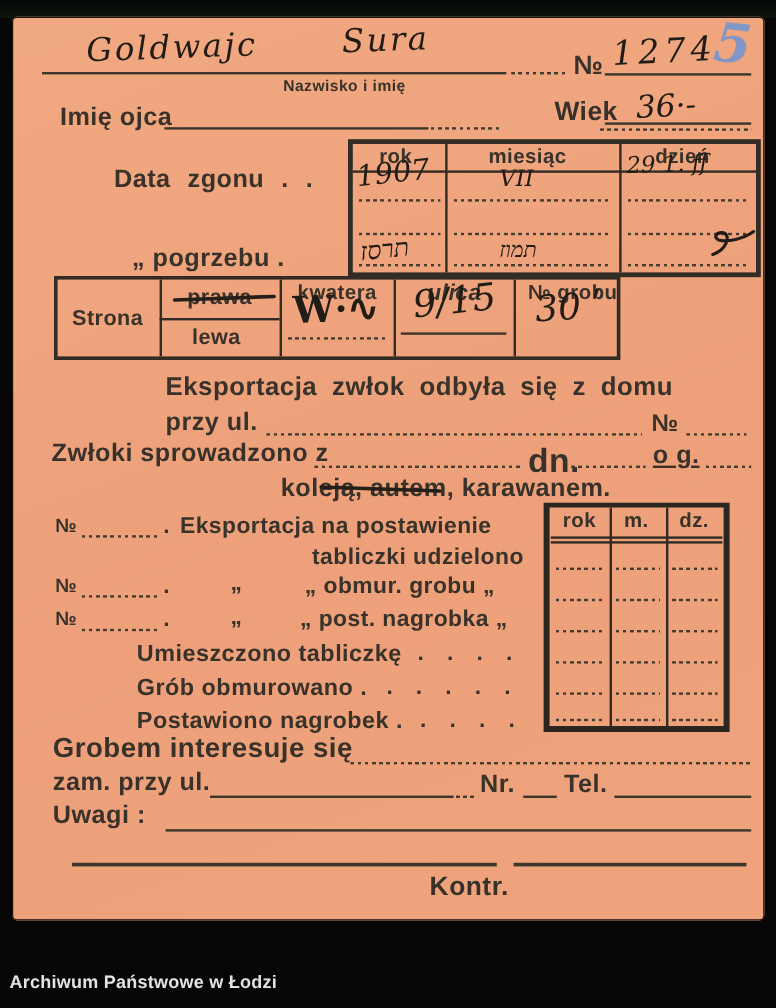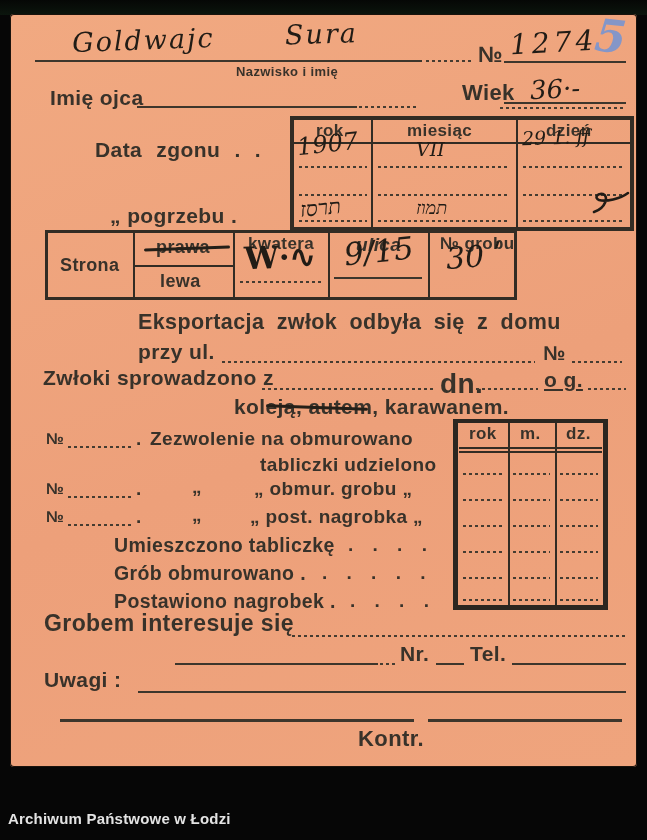--- a/index.html
+++ b/index.html
@@ -124,21 +124,21 @@
   <div class="dl" style="left:466px;top:374px;width:62px;"></div>
   <div class="p" style="left:534px;top:354px;font-size:21px;text-decoration:underline;">o g.</div>
   <div class="dl" style="left:578px;top:374px;width:38px;"></div>
 
   <div class="p" style="left:224px;top:381px;font-size:21px;">koleją, autem, karawanem.</div>
   <div class="strike" style="left:256px;top:392px;width:102px;transform:rotate(2deg);"></div>
 
   <div class="p" style="left:36px;top:416px;font-size:16px;">№</div>
   <div class="dl" style="left:58px;top:432px;width:66px;"></div>
   <div class="p" style="left:126px;top:414px;font-size:19px;">.</div>
-  <div class="p" style="left:140px;top:414px;font-size:19px;">Zezwolenie  na  obmurowano</div>
+  <div class="p" style="left:140px;top:414px;font-size:19px;">Eksportacja  na  postawienie</div>
   <div class="p" style="left:250px;top:440px;font-size:19px;">tabliczki udzielono</div>
 
   <div class="p" style="left:36px;top:466px;font-size:16px;">№</div>
   <div class="dl" style="left:58px;top:482px;width:66px;"></div>
   <div class="p" style="left:126px;top:464px;font-size:19px;">.</div>
   <div class="p" style="left:182px;top:462px;font-size:19px;">„</div>
   <div class="p" style="left:244px;top:464px;font-size:19px;">„  obmur. grobu  „</div>
 
   <div class="p" style="left:36px;top:494px;font-size:16px;">№</div>
   <div class="dl" style="left:58px;top:510px;width:66px;"></div>
@@ -177,20 +177,21 @@
     <div class="dl" style="left:55px;top:154px;width:37px;"></div>
     <div class="dl" style="left:102px;top:154px;width:38px;"></div>
     <div class="dl" style="left:5px;top:176px;width:40px;"></div>
     <div class="dl" style="left:55px;top:176px;width:37px;"></div>
     <div class="dl" style="left:102px;top:176px;width:38px;"></div>
   </div>
 
   <div class="p" style="left:34px;top:596px;font-size:23px;">Grobem interesuje się</div>
   <div class="dl" style="left:282px;top:621px;width:334px;"></div>
 
+  <div class="p" style="left:34px;top:626px;font-size:21px;">zam. przy ul.</div>
   <div class="sl" style="left:165px;top:649px;width:203px;"></div>
   <div class="dl" style="left:370px;top:649px;width:16px;"></div>
   <div class="p" style="left:390px;top:628px;font-size:21px;">Nr.</div>
   <div class="sl" style="left:426px;top:649px;width:28px;"></div>
   <div class="p" style="left:460px;top:628px;font-size:21px;">Tel.</div>
   <div class="sl" style="left:502px;top:649px;width:114px;"></div>
 
   <div class="p" style="left:34px;top:654px;font-size:21px;">Uwagi :</div>
   <div class="sl" style="left:128px;top:677px;width:488px;"></div>
 

